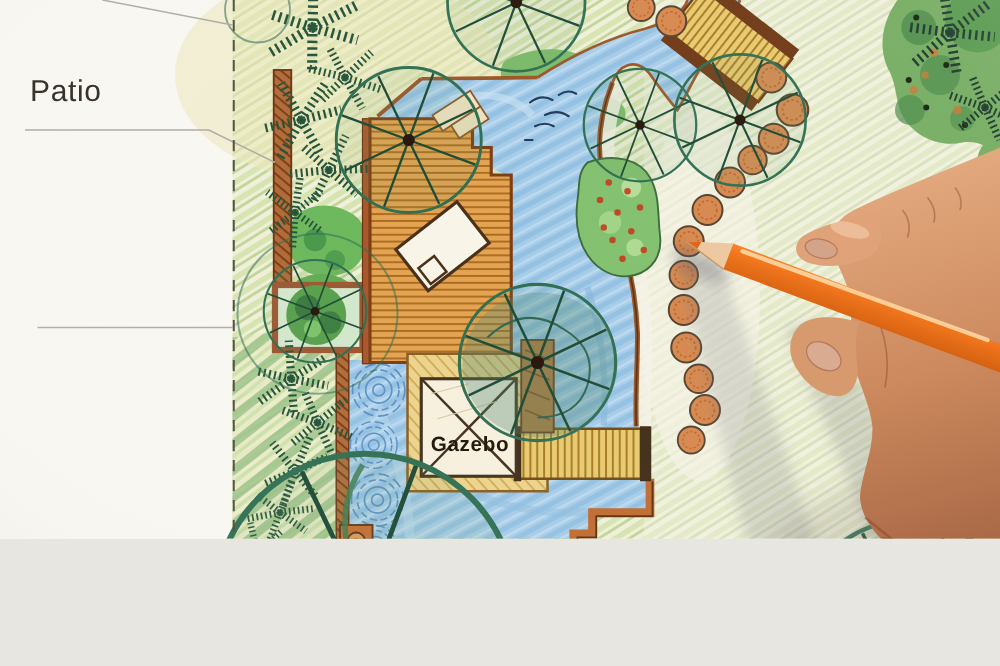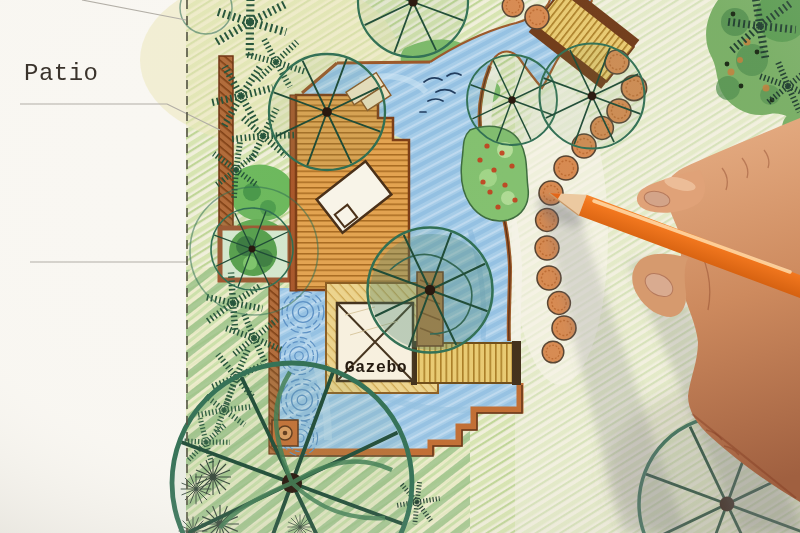--- a/index.html
+++ b/index.html
@@ -1,23 +1,23 @@
 <!DOCTYPE html>
 <html><head>
 <meta charset="utf-8">
 <style>
   html,body{margin:0;padding:0;background:#e8e6e0;}
-  .stage{position:relative;width:800px;height:533px;overflow:hidden;background:#f6f4ee;
-         font-family:Liberation Mono, monospace;}
+  .stage{position:relative;width:800px;height:431px;overflow:hidden;background:#f6f4ee;
+         font-family:Liberation Sans, sans-serif;}
   .stage svg{position:absolute;left:0;top:0;}
   .lbl{position:absolute;z-index:2;color:#3a332c;}
   #lbl-patio{left:24px;top:60px;font-size:24px;letter-spacing:.5px;}
   #lbl-wallf{left:28px;top:209px;font-size:22px;letter-spacing:.5px;}
   #lbl-gazebo{left:339px;top:347px;width:74px;text-align:center;font-size:16.5px;
-              font-weight:bold;color:#241a10;letter-spacing:.5px;margin-top:11px;}
+              font-weight:bold;color:#241a10;letter-spacing:.5px;}
 </style>
 </head>
 <body>
 
 <div class="stage">
 <svg width="800" height="533" viewBox="0 0 800 533">
 <defs>
   <pattern id="lawnA" width="13" height="13" patternUnits="userSpaceOnUse" patternTransform="rotate(-32)">
     <rect width="13" height="13" fill="#f0efda"></rect>
     <rect width="13" height="4.5" fill="#d6e4b0"></rect>

